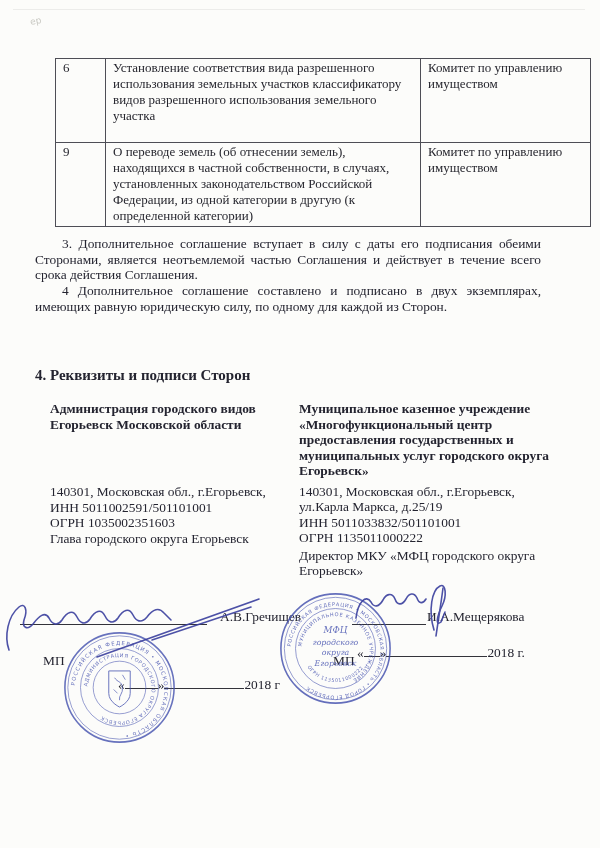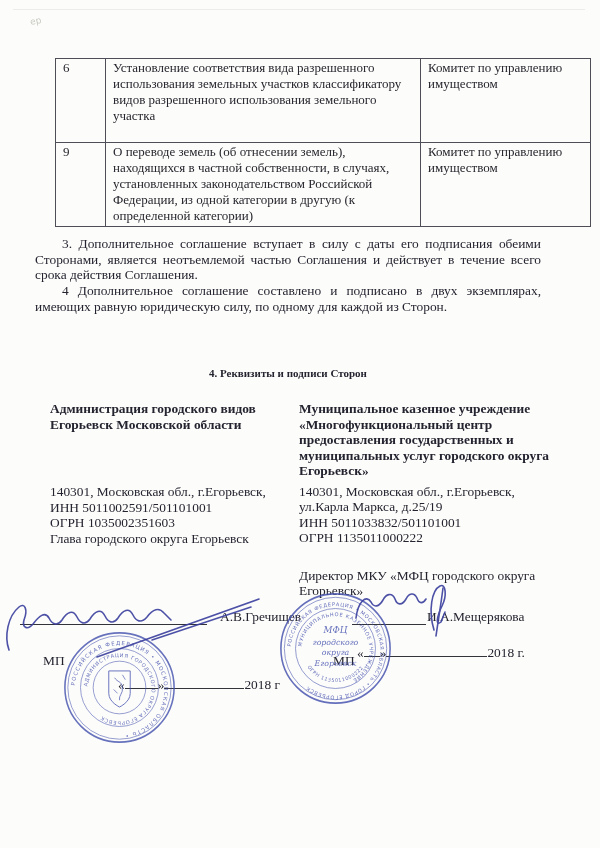--- a/index.html
+++ b/index.html
@@ -27,31 +27,31 @@
   tr.r2 td{height:79px;}
 
   .body-text{
     position:absolute;left:35px;top:236px;width:506px;
     font-size:13.4px;line-height:15.7px;text-align:justify;
   }
   .body-text p{margin:0;text-indent:27px;}
 
   .section-title{
     position:absolute;left:35px;top:367px;width:506px;
-    text-align:center;font-weight:bold;font-size:11px;
+    font-weight:bold;font-size:15px;
   }
 
   .party{position:absolute;top:401px;font-size:13.4px;line-height:15.5px;}
   .party-left{left:50px;width:245px;}
   .party-right{left:299px;width:263px;}
   .party .p-name{font-weight:bold;}
   .party-left .p-addr{margin-top:52px;}
   .party-right .p-addr{margin-top:5px;}
   .party-left .p-pos{}
-  .party-right .p-pos{margin-top:22px;}
+  .party-right .p-pos{margin-top:2px;}
 
   .abs{position:absolute;font-size:13.4px;line-height:15px;}
   .sig-line{position:absolute;height:0;border-bottom:1.3px solid #33333a;}
   .sig-line-l{left:20px;top:624px;width:187px;}
   .sig-line-r{left:352px;top:624px;width:74px;}
   .signer-l{left:220px;top:609px;}
   .signer-r{left:427px;top:609px;}
 
   .date-row{position:absolute;top:644px;font-size:13.4px;white-space:nowrap;}
   .date-row-l{left:118px;margin-top:32px;}

